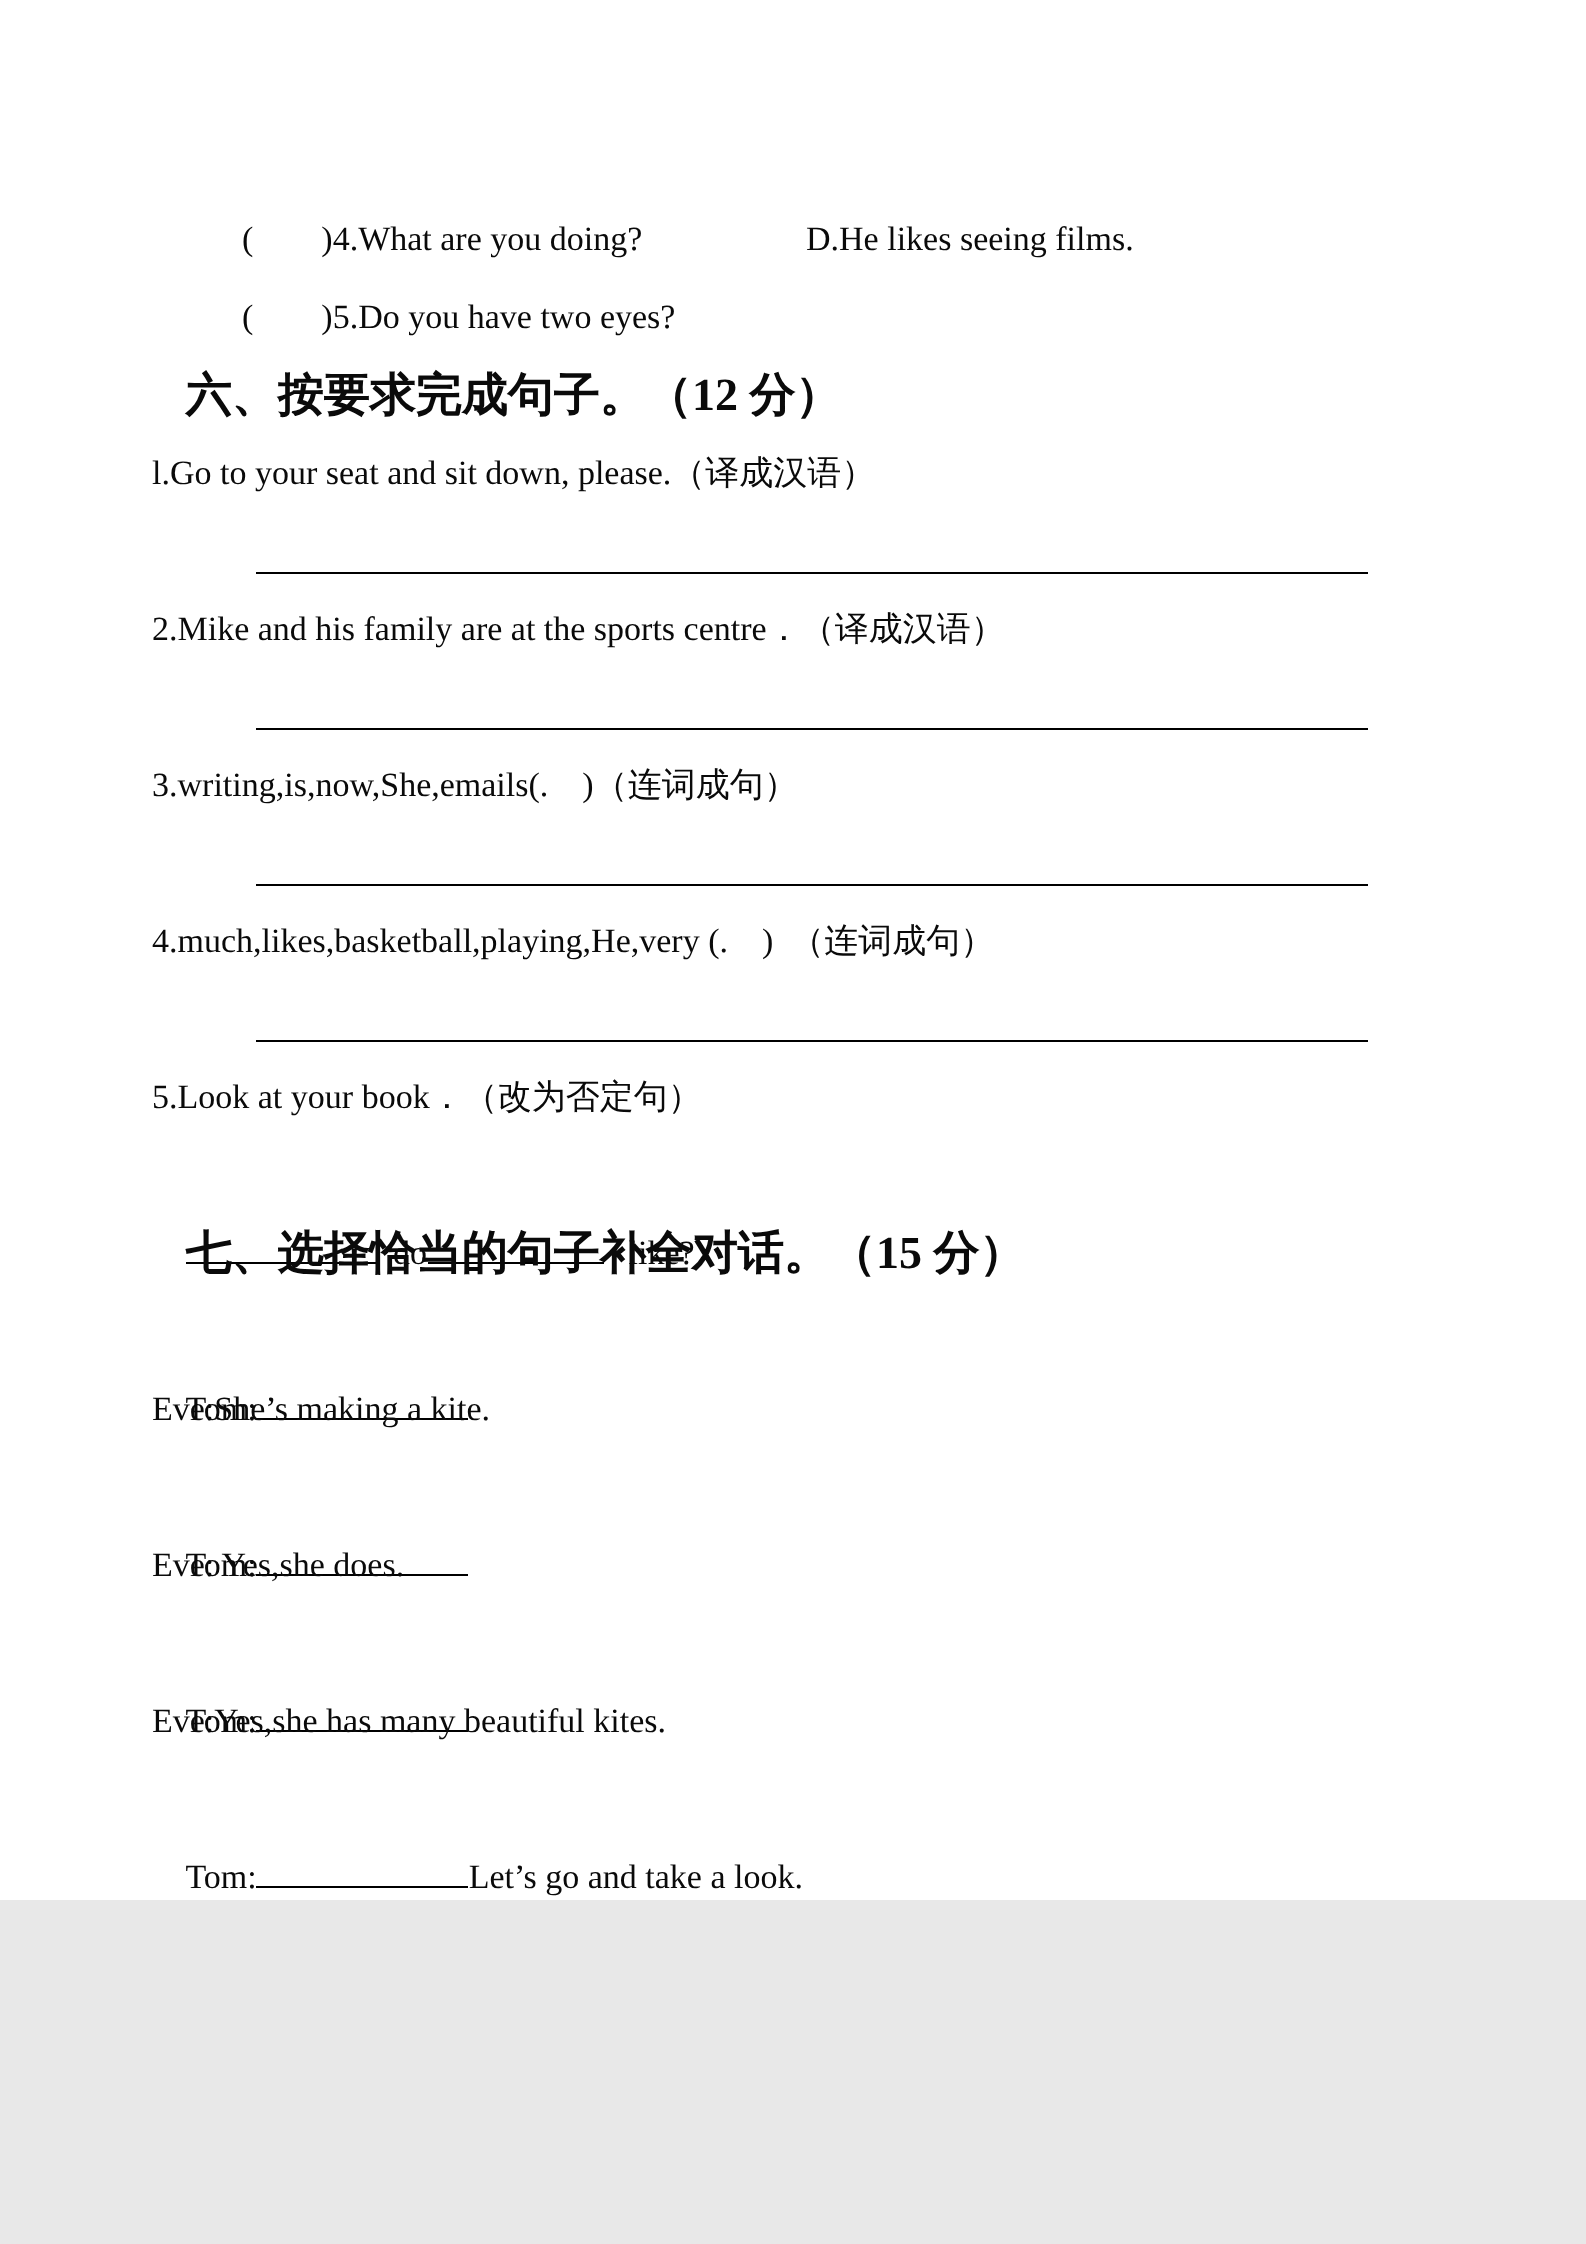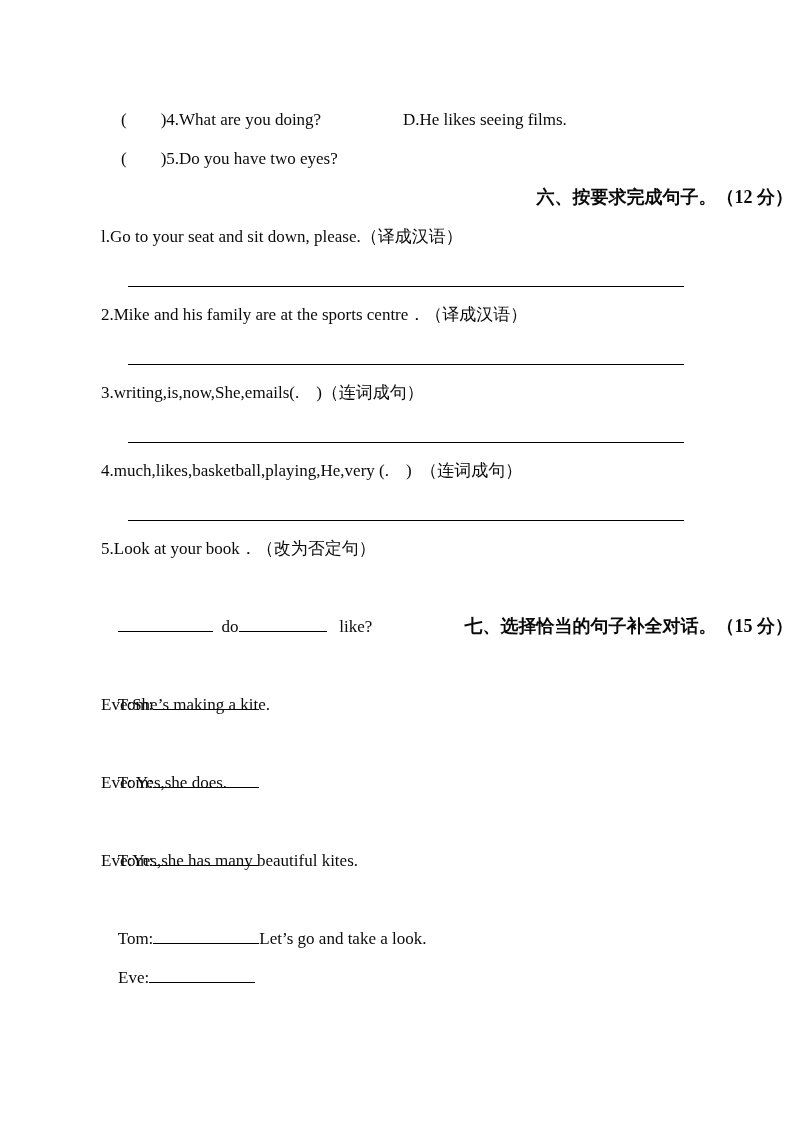--- a/index.html
+++ b/index.html
@@ -1,26 +1,26 @@
 <!DOCTYPE html>
 <html><head>
 <meta charset="utf-8">
 <style>
   html, body { margin: 0; padding: 0; background: #e8e8e8; }
   .page {
-    width: 793px; height: 1122px; margin: 0 auto;
+    width: 793px; height: 950px; margin: 0 auto;
     background: #ffffff; color: #0a0a0a;
     font-family: "Liberation Serif", serif;
     font-size: 17px; overflow: hidden; box-sizing: border-box;
     padding-top: 100px;
   }
   .line { height: 39px; line-height: 39px; white-space: pre; }
-  .ml-item { margin-left: 101px; }
+  .ml-item { margin-left: 76px; }
   .ml-head { margin-left: 93px; }
-  .heading { font-weight: bold; font-size: 18px; text-align: right; }
+  .heading { font-weight: bold; font-size: 23px; }
   .match-line { display: flex; margin-left: 121px; }
   .match-left { width: 282px; white-space: pre; }
   .match-right { white-space: pre; }
   .rule-line { height: 39px; position: relative; }
   .rule {
     position: absolute; left: 128px; top: 30px;
     width: 556px; border-top: 1.8px solid #000;
   }
   .blank {
     display: inline-block; border-bottom: 1.5px solid #000;

